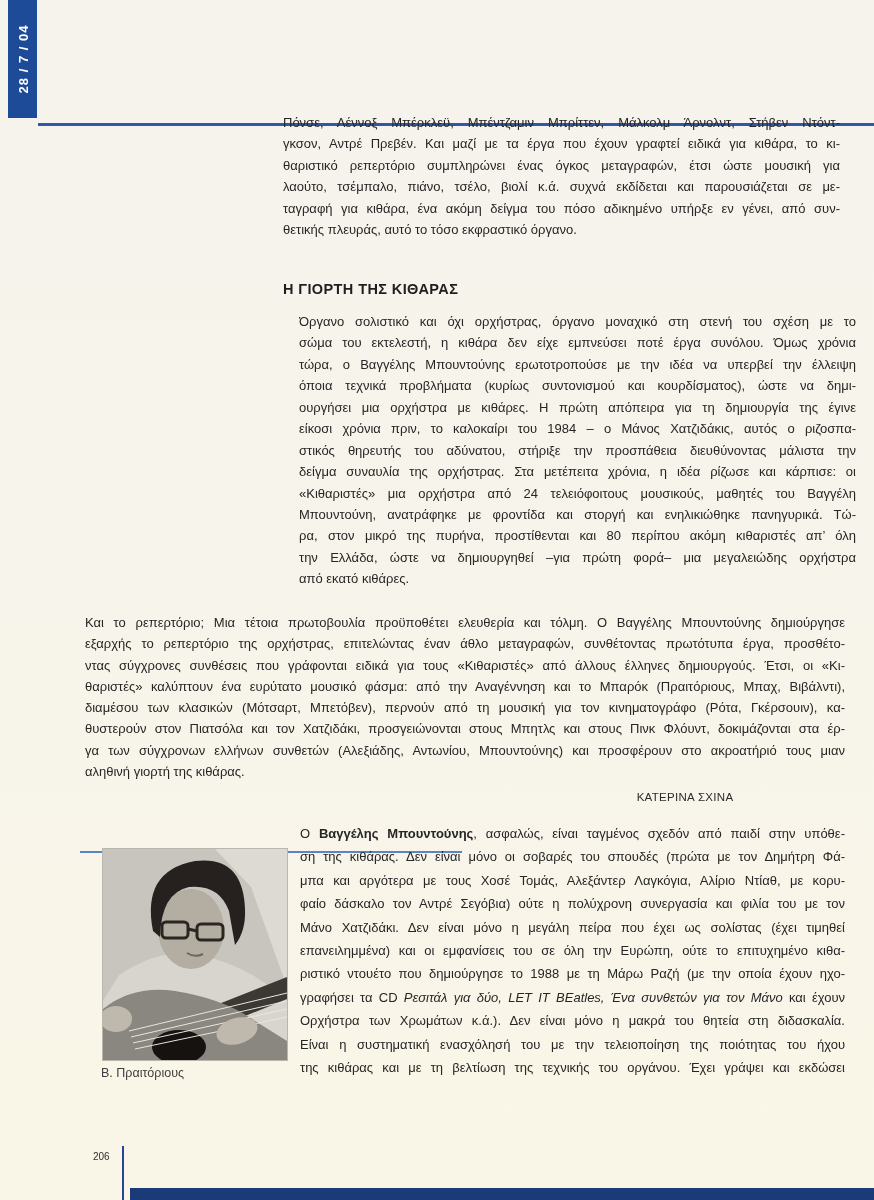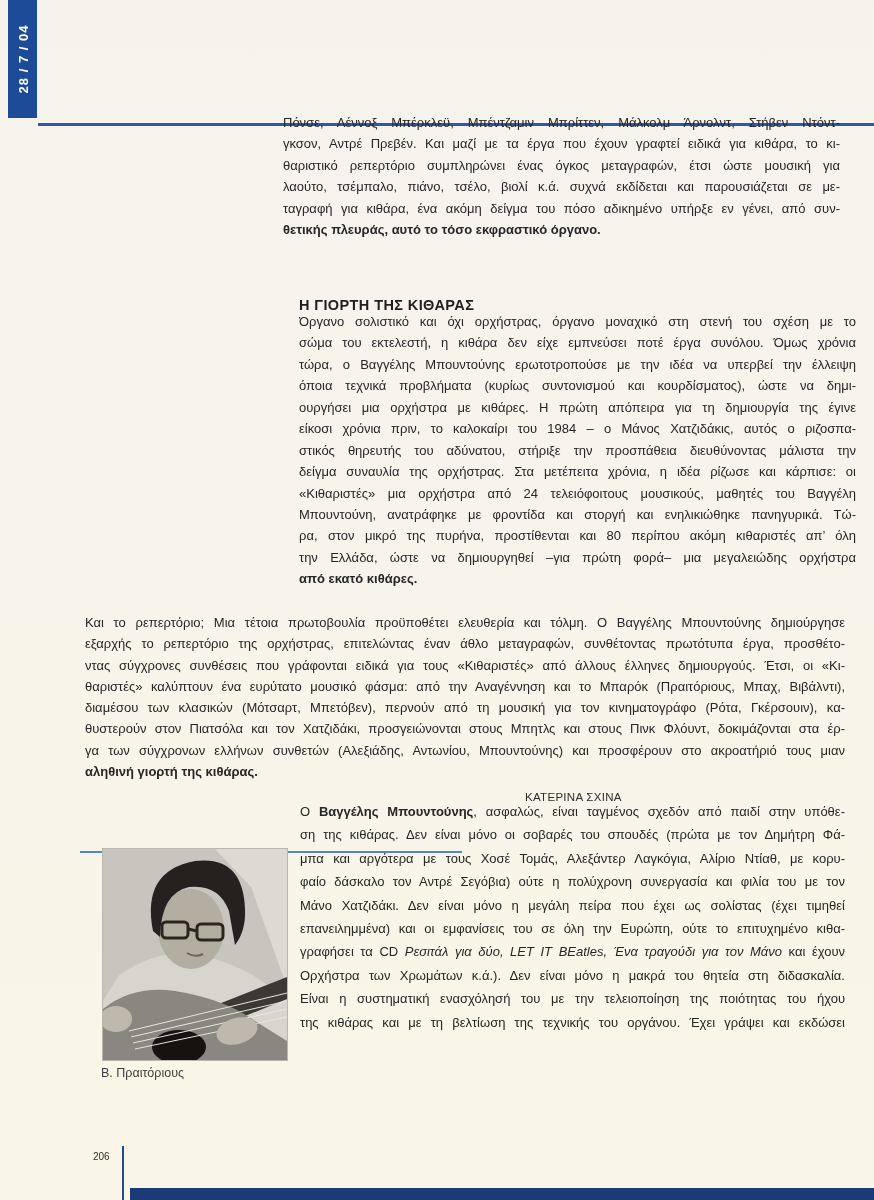--- a/index.html
+++ b/index.html
@@ -19,33 +19,33 @@
   }
   .top-rule{position:absolute;left:38px;right:0;top:123px;height:3px;background:var(--rule-blue,#2e59a8);}
 
   
   .lines{font-size:13px;}
   .lines .line{
     height:var(--lh);line-height:var(--lh);
     text-align:justify;text-align-last:justify;
     overflow:hidden;white-space:normal;
   }
-  .lines .line.last{text-align-last:left;font-weight:bold;}
+  .lines .line.last{text-align-last:left;}
 
   .intro{position:absolute;left:283px;top:112px;width:557px;--lh:21.4px;}
-  .heading{position:absolute;left:283px;top:281px;margin:16px;font-size:14.5px;font-weight:bold;letter-spacing:.4px;color:#1f1f1f;}
+  .heading{position:absolute;left:283px;top:281px;margin:0;font-size:14.5px;font-weight:bold;letter-spacing:.4px;color:#1f1f1f;}
   .bodypara{position:absolute;left:299px;top:311px;width:557px;--lh:21.45px;}
   .widepara{position:absolute;left:85px;top:612px;width:760px;--lh:21.3px;}
-  .byline{position:absolute;right:29px;top:791px;width:320px;text-align:left;font-size:11.5px;letter-spacing:.3px;color:#2c2c2c;}
+  .byline{position:absolute;right:29px;top:791px;width:320px;text-align:center;font-size:11.5px;letter-spacing:.3px;color:#2c2c2c;}
 
   
   .name-rule{position:absolute;left:80px;top:851px;width:382px;height:2px;background:var(--name-rule-blue,#5b84c4);}
   .photo{position:absolute;left:103px;top:849px;width:184px;height:211px;margin:0;box-shadow:0 0 0 1px #b9b6ad;}
   .caption{position:absolute;left:101px;top:1066px;font-size:12.5px;color:#3d3d3d;}
-  .biopara{position:absolute;left:300px;top:800px;width:545px;--lh:23.4px;}
+  .biopara{position:absolute;left:300px;top:822px;width:545px;--lh:23.4px;}
   .biopara b{font-weight:bold;}
   .biopara i{font-style:italic;}
 
   
   .page-number{position:absolute;left:93px;top:1151px;font-size:10px;color:#2e2e2e;}
   .footer-vline{position:absolute;left:122px;top:1146px;width:2px;height:54px;background:#24479a;}
   .footer-bar{position:absolute;left:130px;top:1188px;right:0;height:12px;background:var(--footer-bar,#1b3a78);}
 </style>
 </head>
 <body>
@@ -127,21 +127,22 @@
   </figure>
   <div class="caption">Β. Πραιτόριους</div>
 
   <div class="biopara lines">
       <div class="line"><span>Ο </span><b>Βαγγέλης Μπουντούνης</b><span>, ασφαλώς, είναι ταγμένος σχεδόν από παιδί στην υπόθε-</span></div>
       <div class="line"><span>ση της κιθάρας. Δεν είναι μόνο οι σοβαρές του σπουδές (πρώτα με τον Δημήτρη Φά-</span></div>
       <div class="line"><span>μπα και αργότερα με τους Χοσέ Τομάς, Αλεξάντερ Λαγκόγια, Αλίριο Ντίαθ, με κορυ-</span></div>
       <div class="line"><span>φαίο δάσκαλο τον Αντρέ Σεγόβια) ούτε η πολύχρονη συνεργασία και φιλία του με τον</span></div>
       <div class="line"><span>Μάνο Χατζιδάκι. Δεν είναι μόνο η μεγάλη πείρα που έχει ως σολίστας (έχει τιμηθεί</span></div>
       <div class="line"><span>επανειλημμένα) και οι εμφανίσεις του σε όλη την Ευρώπη, ούτε το επιτυχημένο κιθα-</span></div>
-      <div class="line"><span>γραφήσει τα CD </span><i>Ρεσιτάλ για δύο, LET IT BEatles, Ένα τραγούδι για τον Μάνο</i><span> και έχουν</span></div>
+      <div class="line"><span>ριστικό ντουέτο που δημιούργησε το 1988 με τη Μάρω Ραζή (με την οποία έχουν ηχο-</span></div>
+      <div class="line"><span>γραφήσει τα CD </span><i>Ρεσιτάλ για δύο, LET IT BEatles, Ένα συνθετών για τον Μάνο</i><span> και έχουν</span></div>
       <div class="line"><span>Ορχήστρα των Χρωμάτων κ.ά.). Δεν είναι μόνο η μακρά του θητεία στη διδασκαλία.</span></div>
       <div class="line"><span>Είναι η συστηματική ενασχόλησή του με την τελειοποίηση της ποιότητας του ήχου</span></div>
       <div class="line"><span>της κιθάρας και με τη βελτίωση της τεχνικής του οργάνου. Έχει γράψει και εκδώσει</span></div>
     </div>
 
   <div class="page-number">206</div>
   <div class="footer-vline"></div>
   <div class="footer-bar"></div>
 
 </div>

